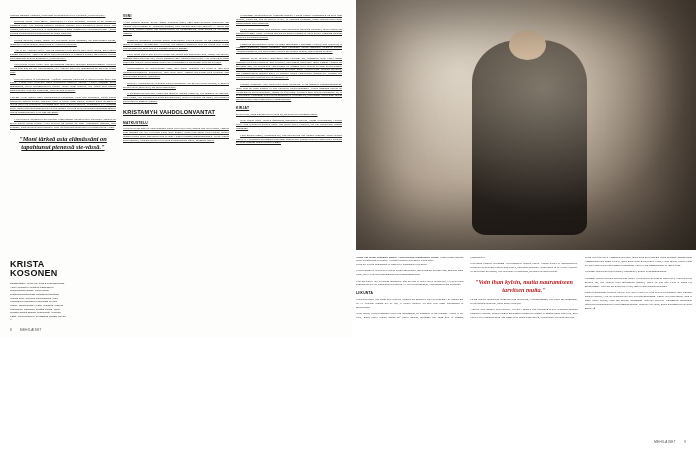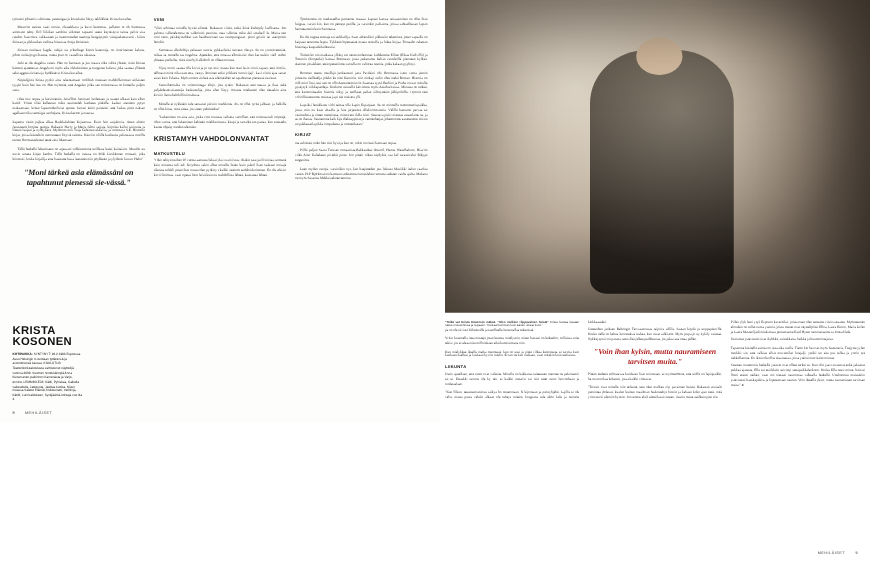--- a/index.html
+++ b/index.html
@@ -11,20 +11,21 @@
     position:relative;
     overflow:hidden;
   }
   .page { position:absolute; inset:0; display:flex; }
 
   
   .left-page {
     width:352px; height:338px; position:relative;
     background:#fdfdfb;
     padding:14px 10px 18px 10px;
+    text-decoration:underline;
   }
   .cols {
     column-count:3; column-gap:7px;
     font-size:2.75px; line-height:1.42;
     text-align:justify; hyphens:auto;
     height:400px;
   }
   .cols p { margin-bottom:2.6px; }
   .cols p.indent { text-indent:4px; }
   .subhead {

